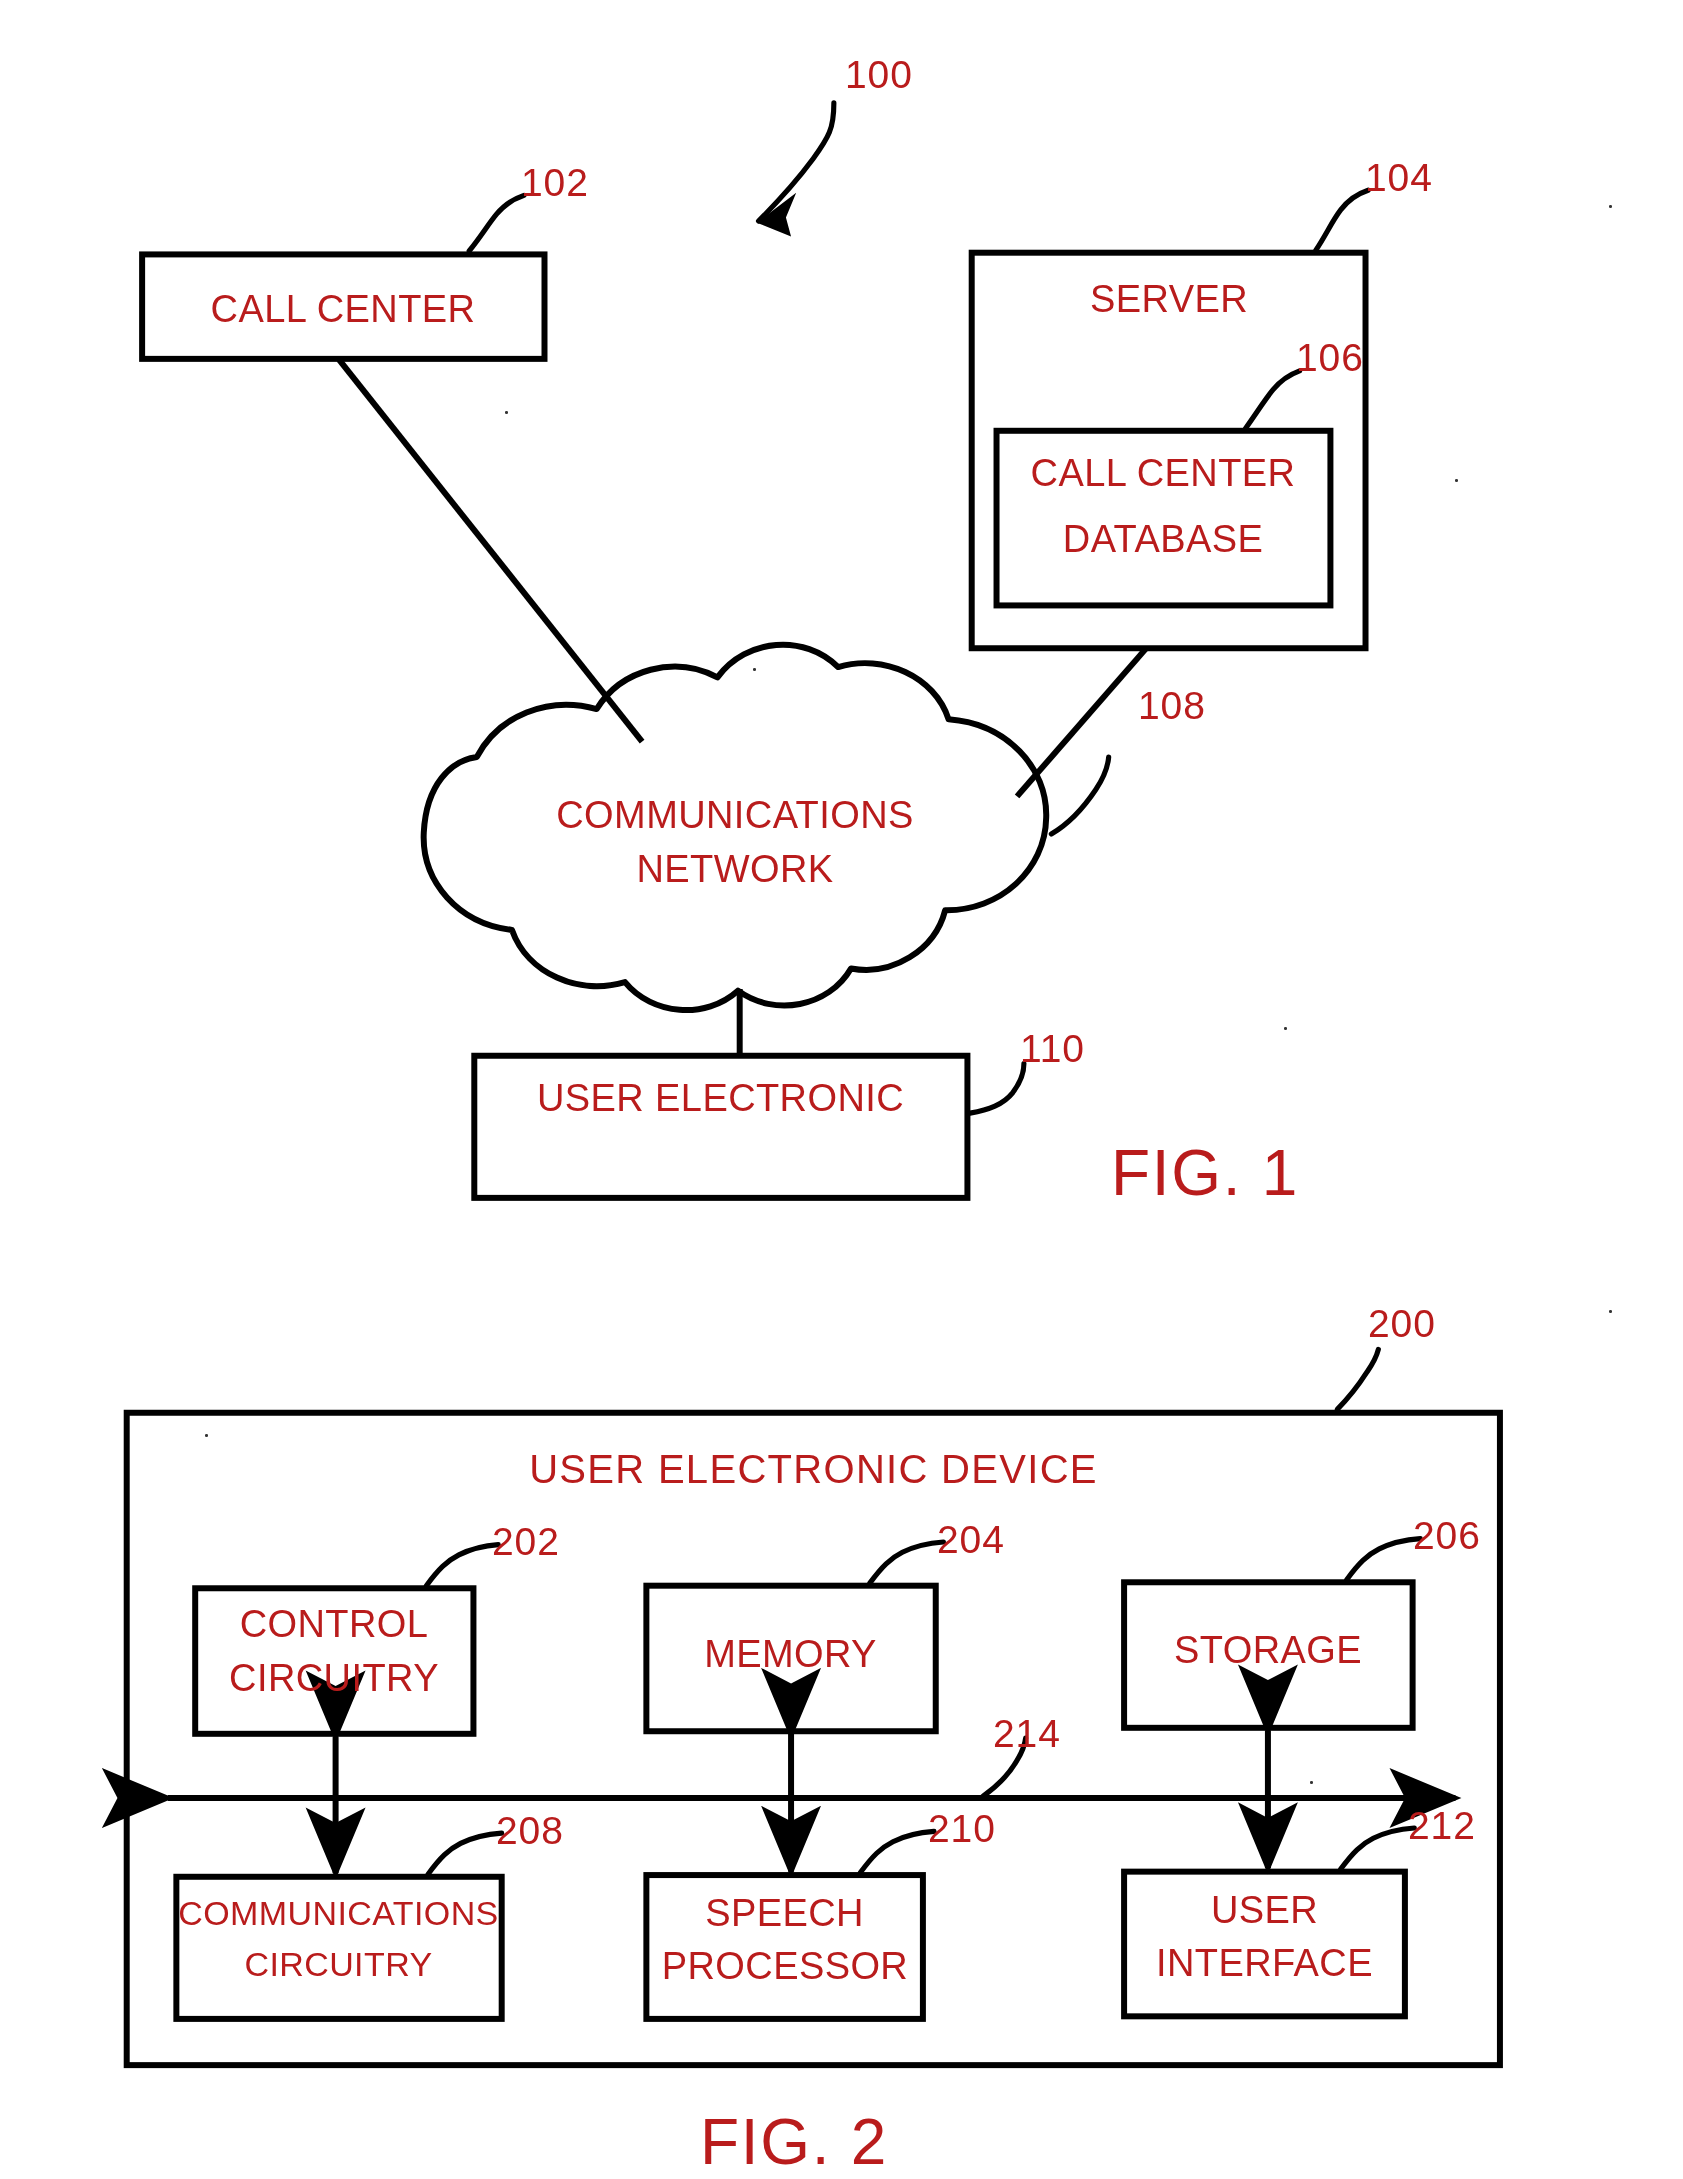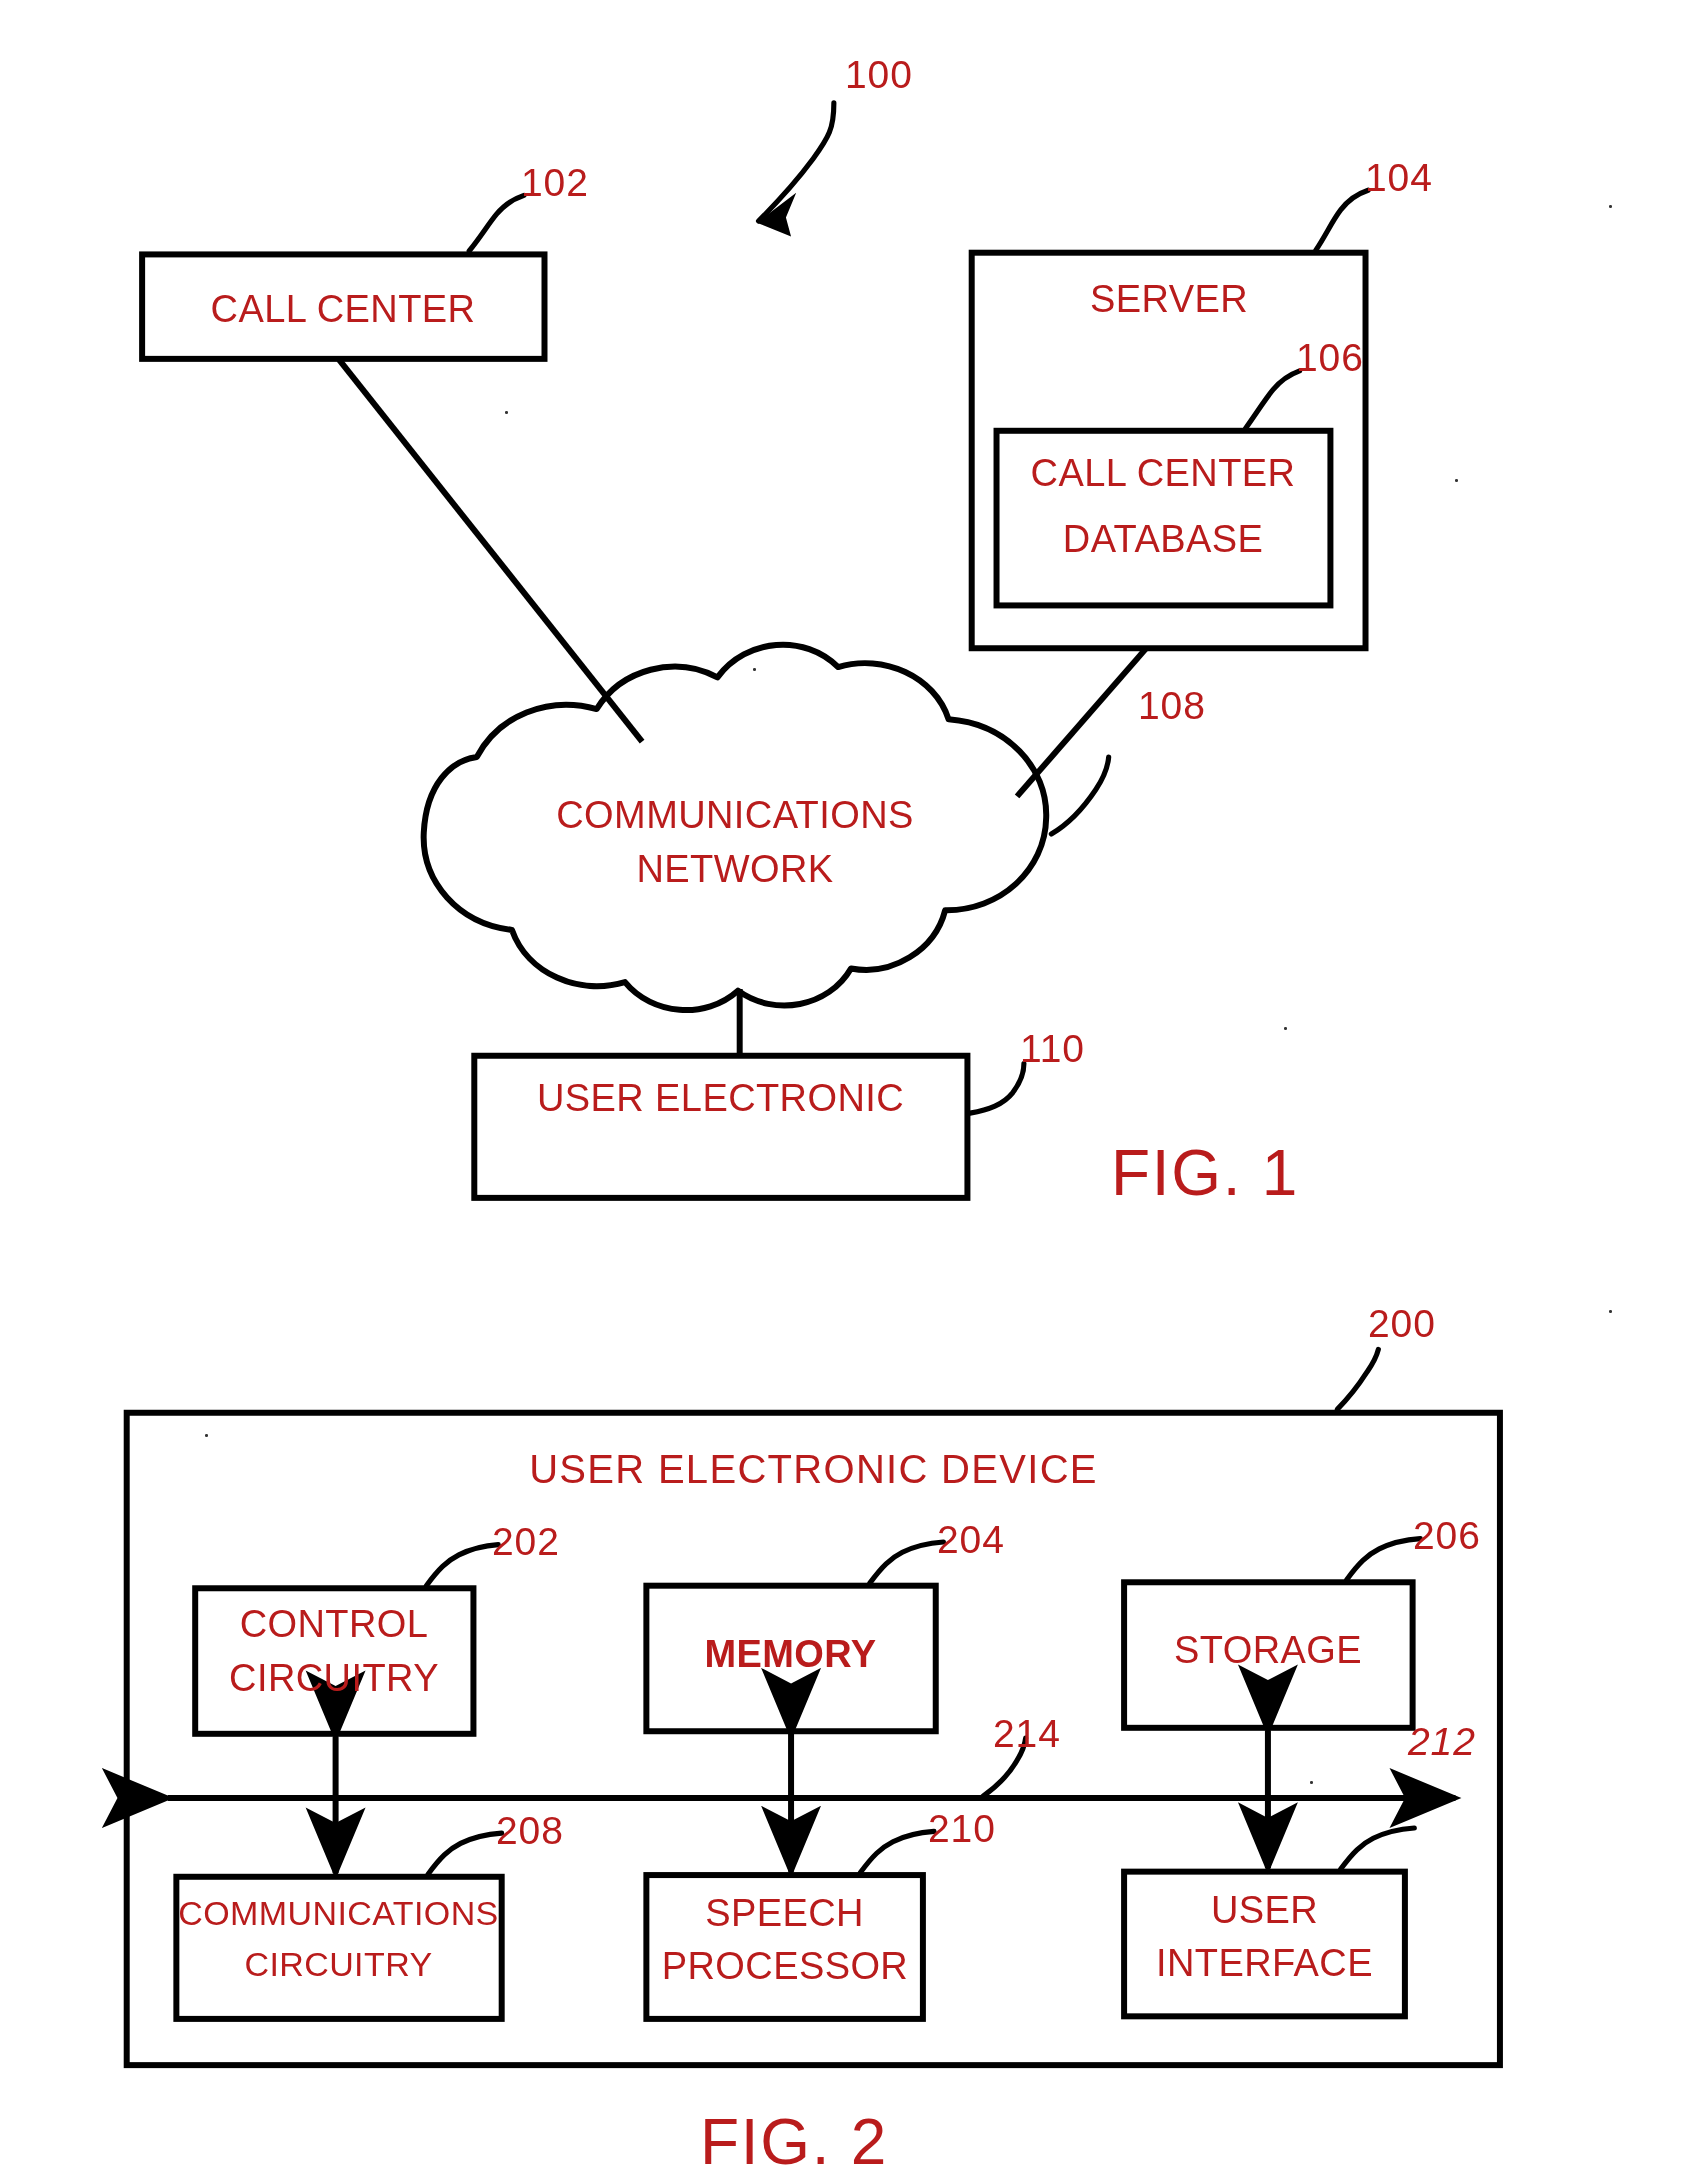--- a/index.html
+++ b/index.html
@@ -172,29 +172,29 @@
   <div class="txt box-label" style="left:474px; top:1077px; width:493px;">USER ELECTRONIC</div>
 
   <div class="txt fig-label" style="left:1111px; top:1137px;">FIG. 1</div>
 
   <div class="txt ref-num" style="left:1368px; top:1302px;">200</div>
   <div class="txt ref-num" style="left:492px; top:1520px;">202</div>
   <div class="txt ref-num" style="left:937px; top:1518px;">204</div>
   <div class="txt ref-num" style="left:1413px; top:1514px;">206</div>
   <div class="txt ref-num" style="left:496px; top:1809px;">208</div>
   <div class="txt ref-num" style="left:928px; top:1807px;">210</div>
-  <div class="txt ref-num" style="left:1408px; top:1720px;font-style:italic;">212</div>
+  <div class="txt ref-num" style="left:1408px; top:1804px;">212</div>
   <div class="txt ref-num" style="left:993px; top:1712px;">214</div>
 
   <div class="txt dev-title" style="left:127px; top:1447px; width:1373px;">USER ELECTRONIC DEVICE</div>
 
   <div class="txt box-label" style="left:195px; top:1603px; width:278px;">CONTROL</div>
   <div class="txt box-label" style="left:195px; top:1657px; width:278px;">CIRCUITRY</div>
 
-  <div class="txt box-label" style="left:646px; top:1633px; width:289px;font-weight:bold;">MEMORY</div>
+  <div class="txt box-label" style="left:646px; top:1633px; width:289px;">MEMORY</div>
 
   <div class="txt box-label" style="left:1124px; top:1629px; width:288px;">STORAGE</div>
 
   <div class="txt box-label" style="left:176px; top:1894px; width:325px; font-size:34px;">COMMUNICATIONS</div>
   <div class="txt box-label" style="left:176px; top:1945px; width:325px; font-size:34px;">CIRCUITRY</div>
 
   <div class="txt box-label" style="left:646px; top:1892px; width:277px;">SPEECH</div>
   <div class="txt box-label" style="left:635px; top:1945px; width:300px;">PROCESSOR</div>
 
   <div class="txt box-label" style="left:1124px; top:1889px; width:281px;">USER</div>

